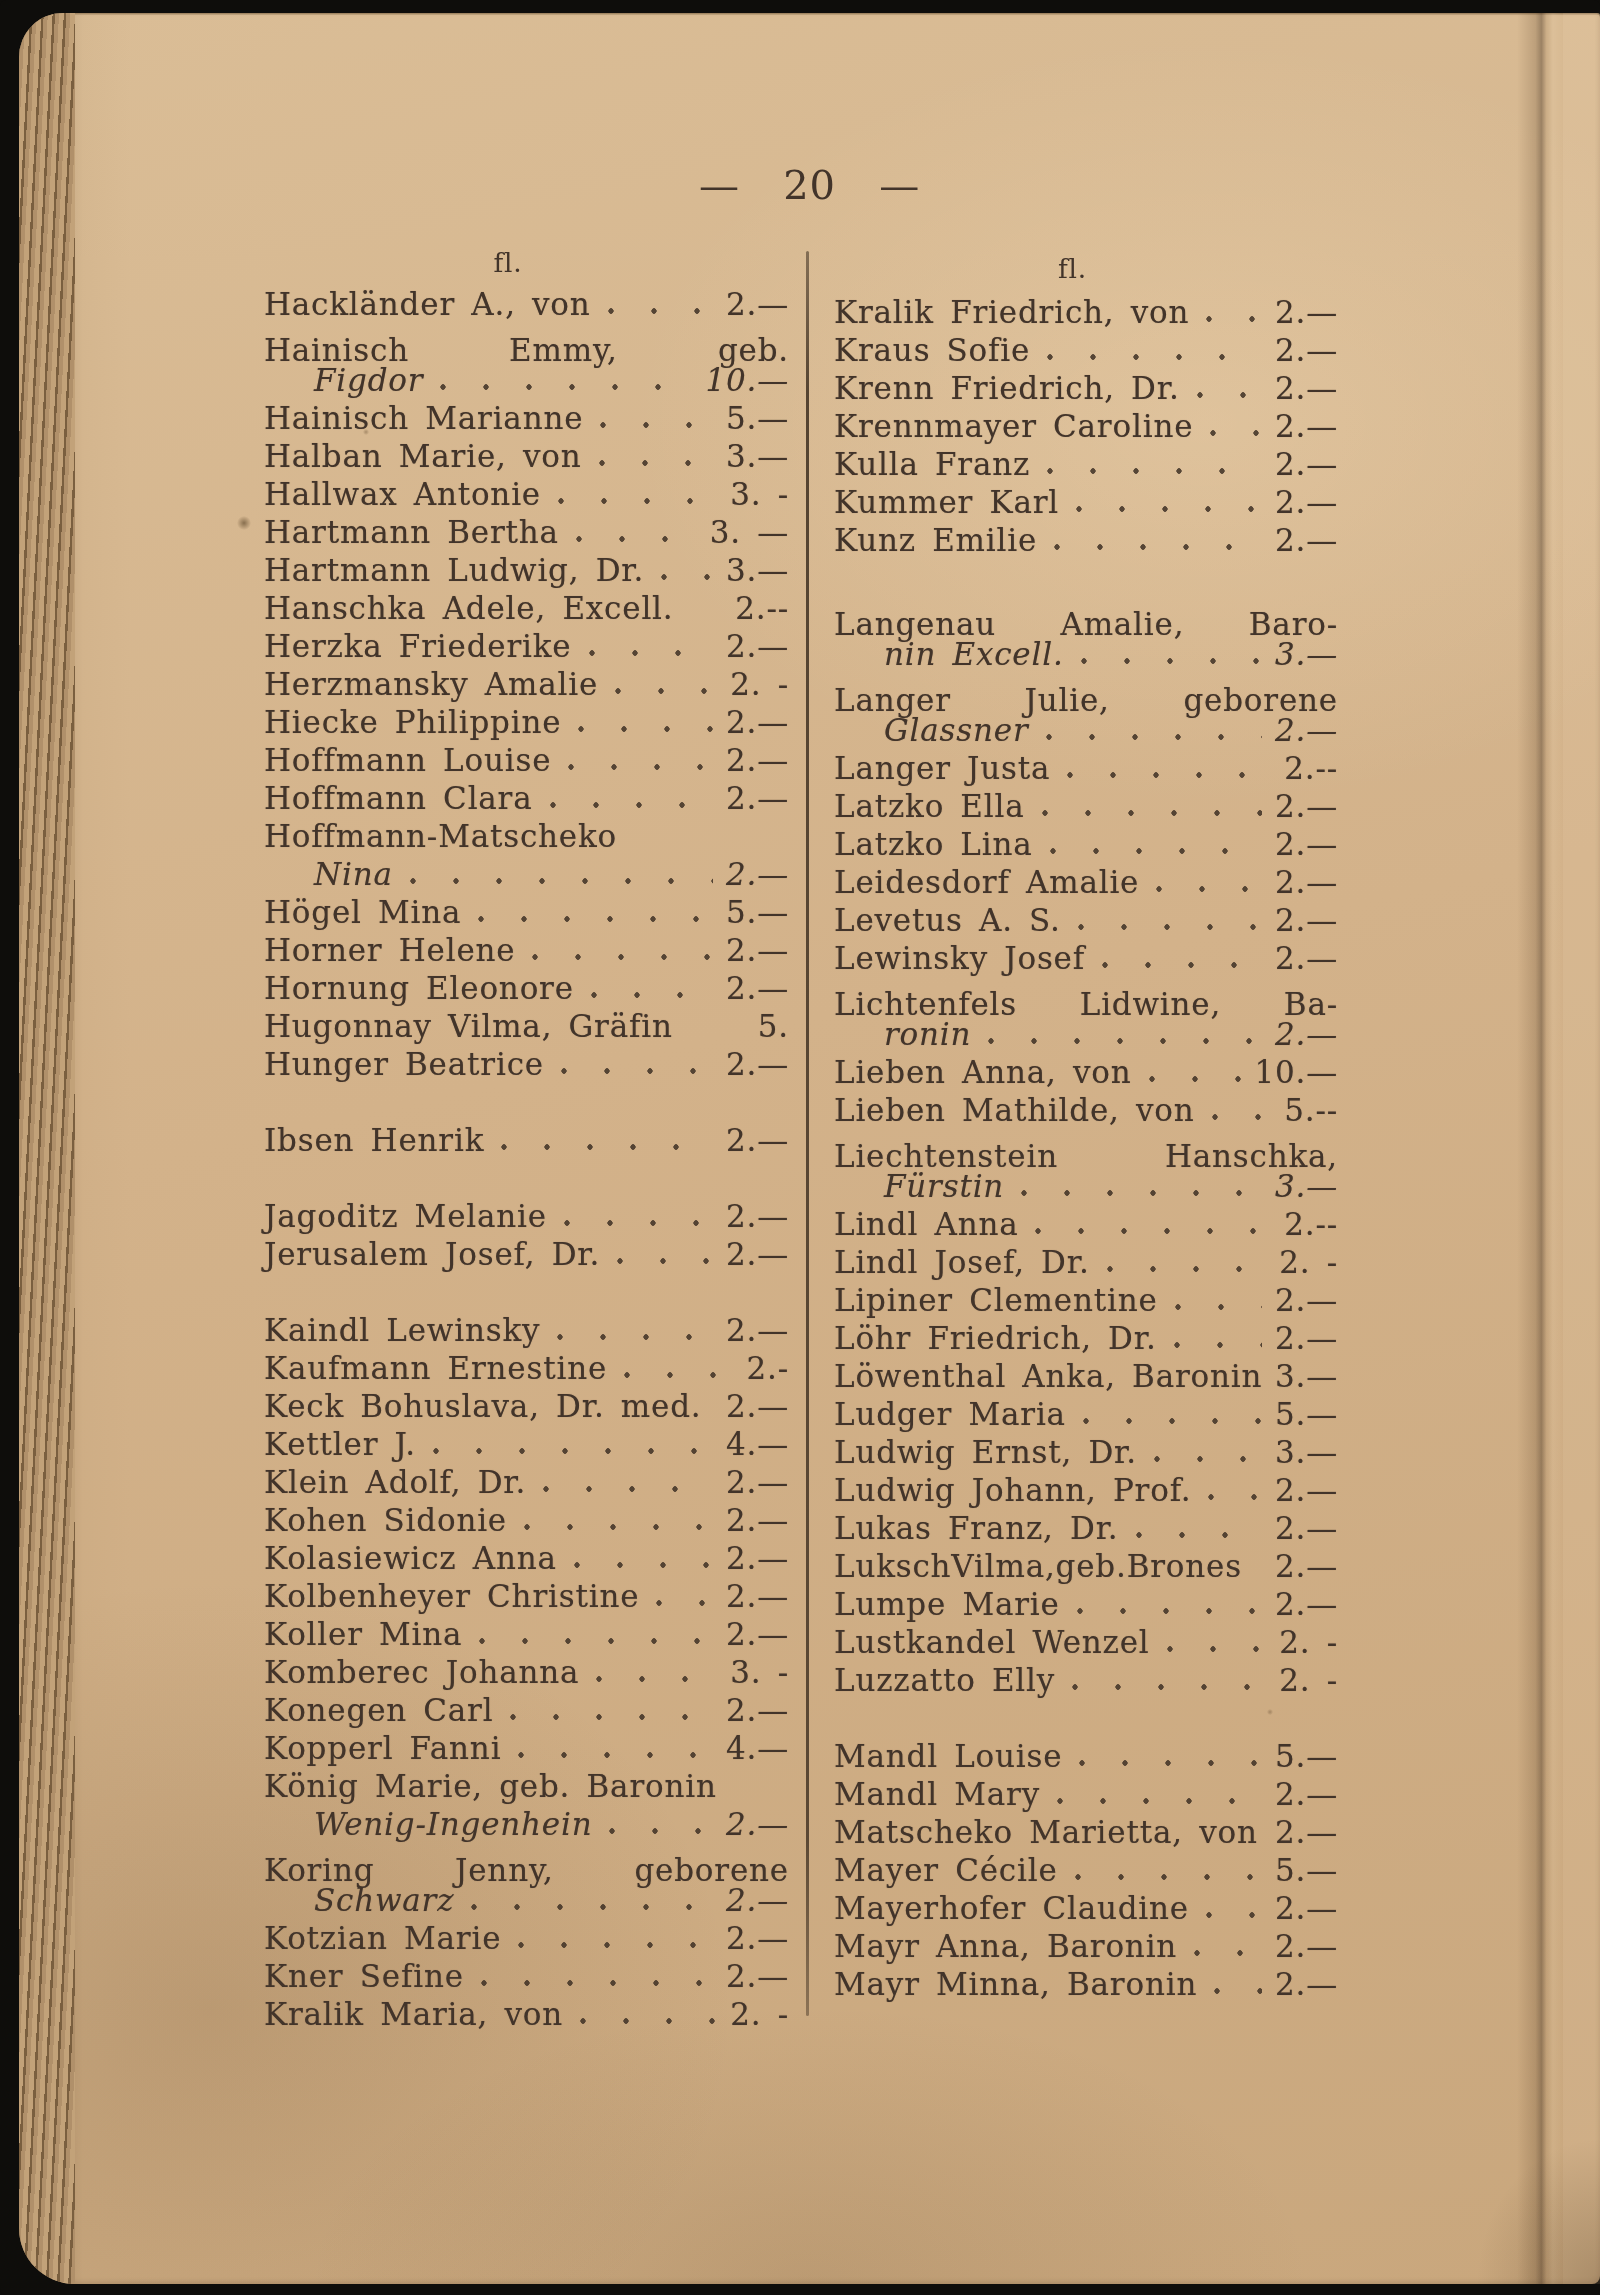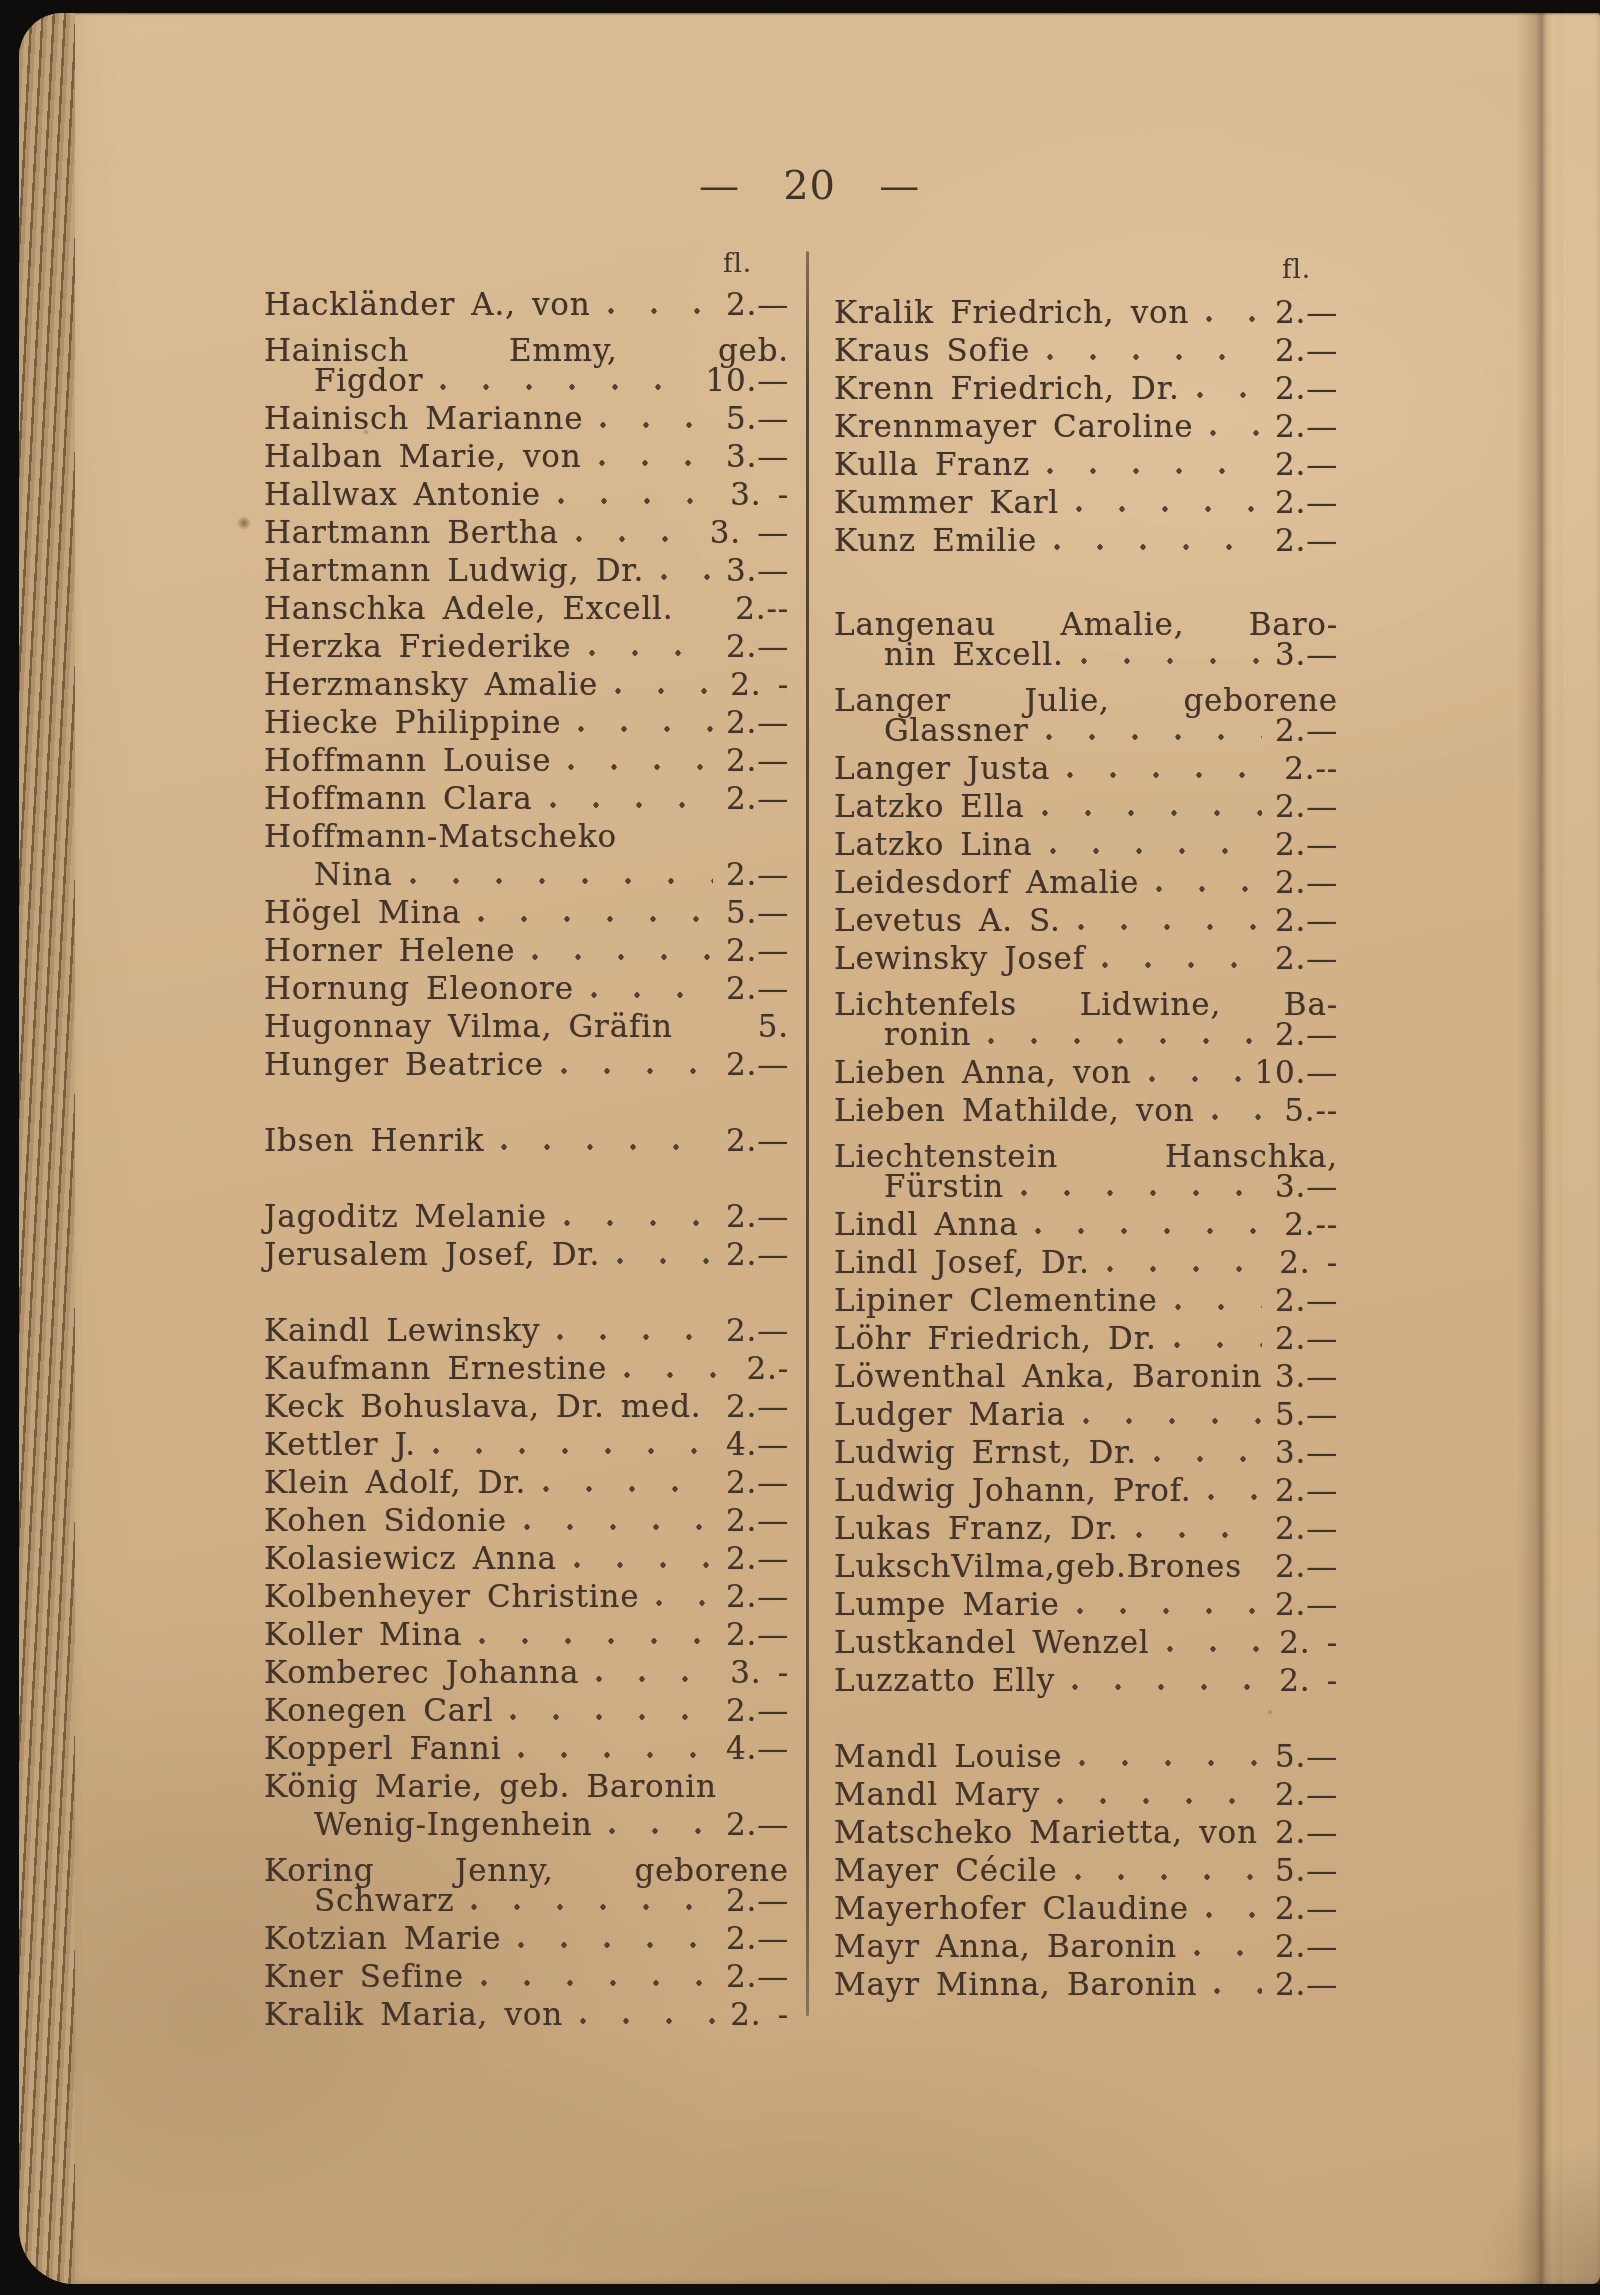--- a/index.html
+++ b/index.html
@@ -41,40 +41,40 @@
   .corner-shadow {
     position:absolute; right:0; bottom:0; width:176px; height:208px;
     background:radial-gradient(176px 208px at 100% 100%, rgba(60,40,20,.25), rgba(60,40,20,0) 70%);
   }
   .page-number {
     position:absolute; left:0; top:149px; width:1581px;
     text-align:center; font-size:40px; word-spacing:30px;
     letter-spacing:0.8px; color:var(--ink,#42342a);
   }
   .fl-header {
-    position:absolute; font-size:26.4px; text-align:right;
+    position:absolute; font-size:26.4px; text-align:center;
     letter-spacing:0.8px; color:var(--ink,#42342a);
   }
   .fl-left  { left:245px;  top:234px; width:525px; padding-right:37px; box-sizing:border-box; }
   .fl-right { left:815px; top:240px; width:504px; padding-right:27px; box-sizing:border-box; }
   .divider {
     position:absolute; left:787px; top:238px; width:3.2px; height:1765px;
     background:linear-gradient(180deg, rgba(62,47,32,.55), rgba(62,47,32,.85) 8%, rgba(62,47,32,.8) 90%, rgba(62,47,32,.45));
     border-radius:1.6px;
   }
   .col {
     position:absolute; font-size:31px; letter-spacing:0.8px; word-spacing:5.6px;
     color:var(--ink,#42342a);
     text-shadow:0 0 0.8px rgba(66,52,40,.45);
   }
   .col-left  { left:245px;  top:273px; width:525px; }
   .col-right { left:815px; top:281px; width:504px; }
   .row { height:38px; display:flex; align-items:baseline; }
   .row .name { flex:0 0 auto; white-space:nowrap; }
-  .row.indent { padding-left:50px; box-sizing:border-box; }
+  .row.indent { padding-left:50px; box-sizing:border-box;font-style:italic; }
   .row.justify .name { flex:1 1 auto; text-align:justify; text-align-last:justify;margin-top:8px; }
   .leader {
     flex:1 1 auto; min-width:0; height:9.6px; align-self:flex-end;
     margin:0 12.8px 8px 16px;
     background-image:radial-gradient(circle at 4px 4.8px, rgba(62,48,36,.85) 2.4px, rgba(62,48,36,0) 2.9px);
     background-size:43px 9.6px; background-repeat:repeat-x;
   }
   .leader.nodots { background:none; margin:0 4.8px 8px 6.4px; }
   .amount { flex:0 0 auto; min-width:58px; text-align:right; white-space:nowrap; }
   .ink-spot {

